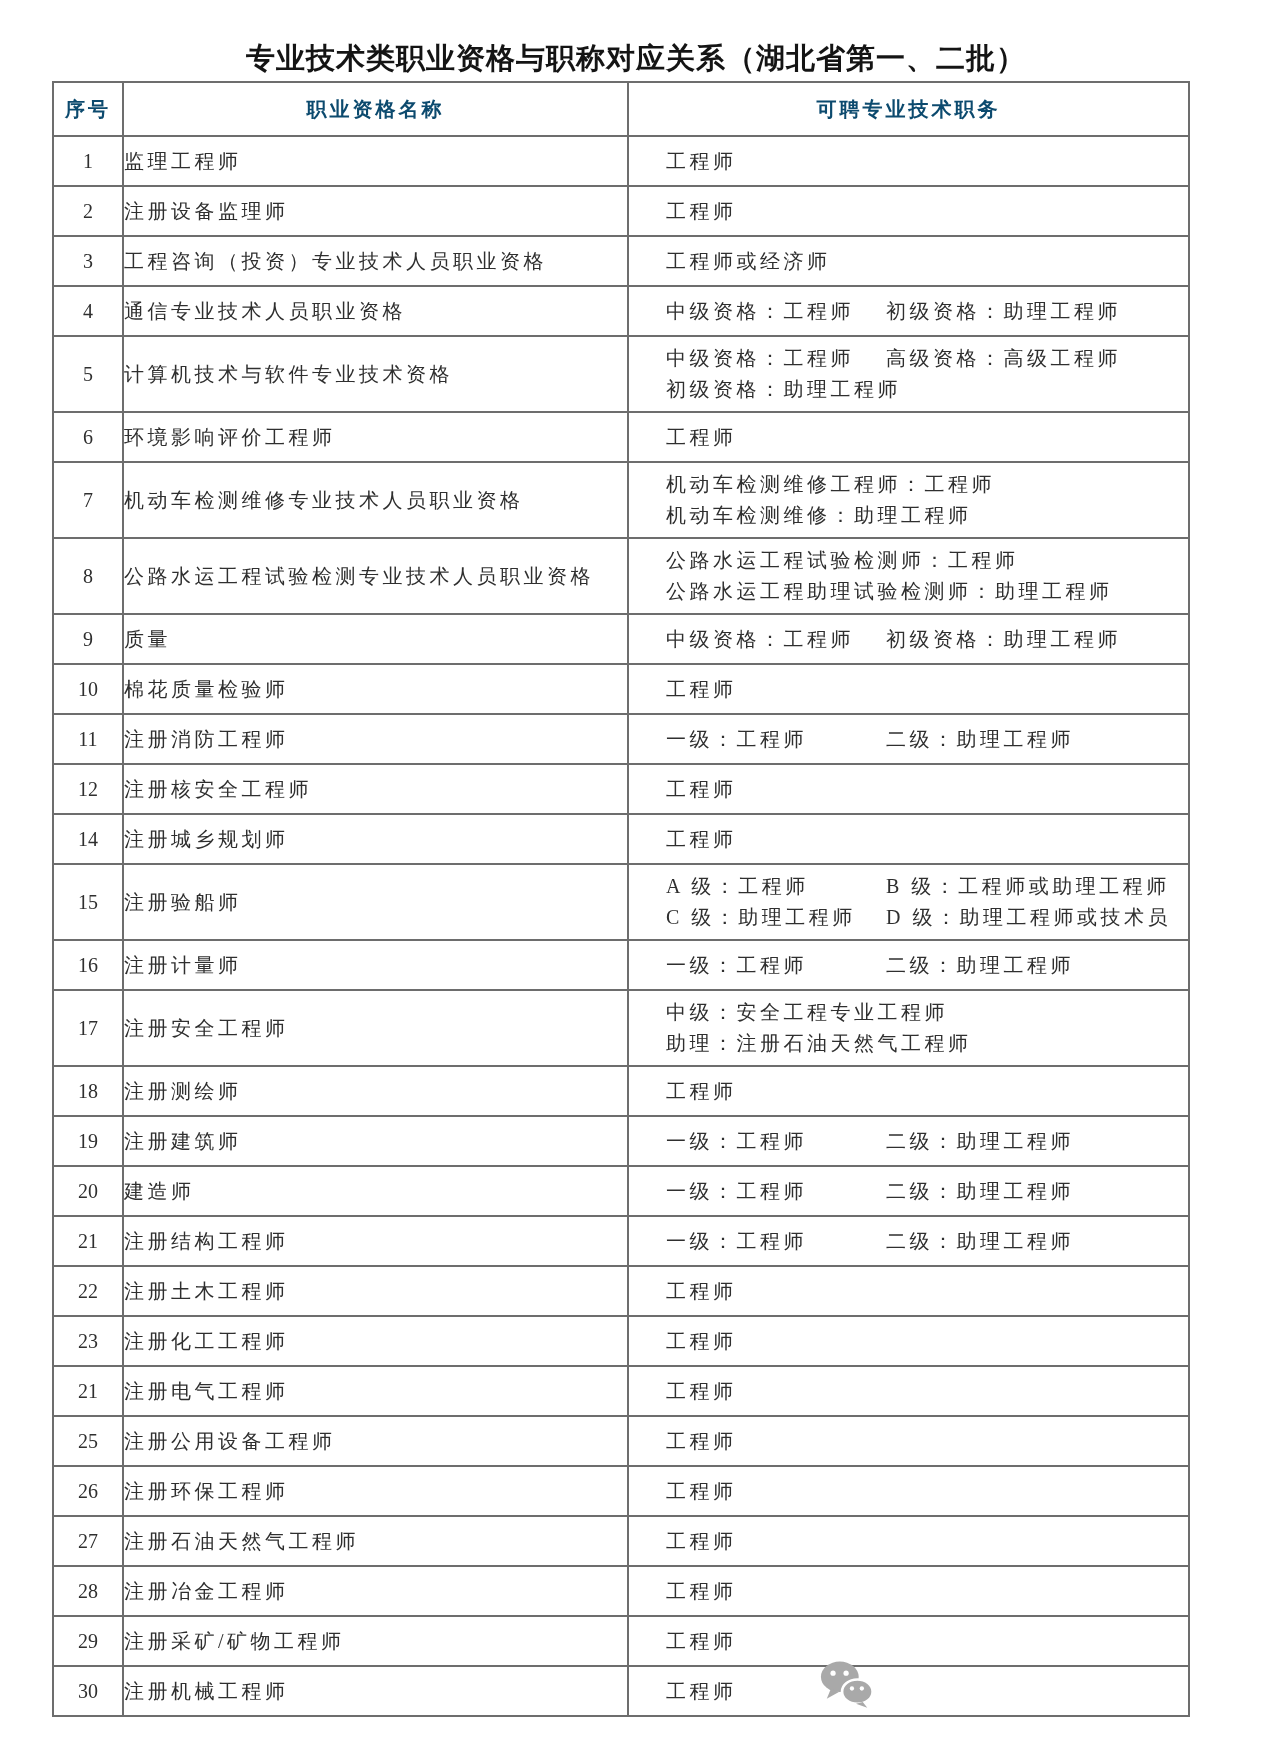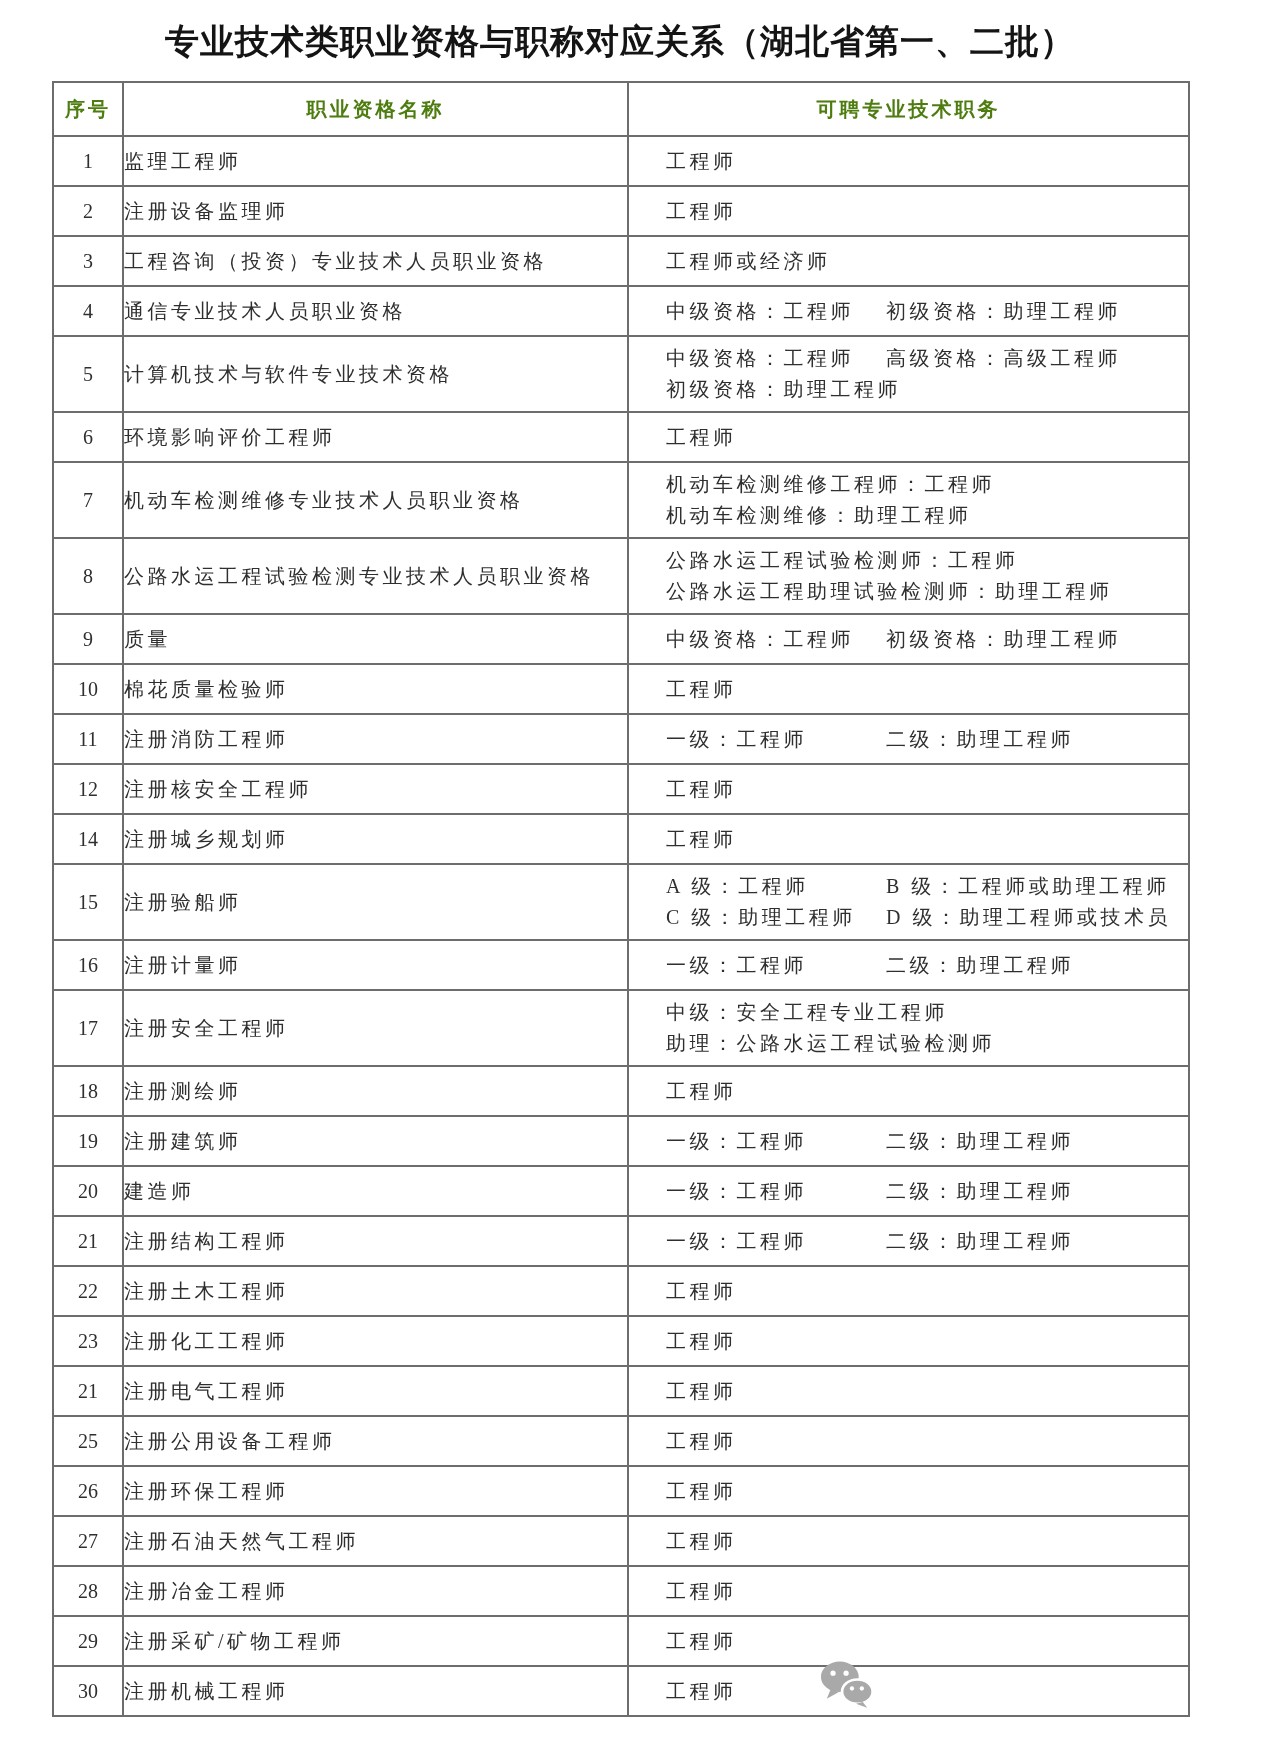--- a/index.html
+++ b/index.html
@@ -13,23 +13,23 @@
     height: 1738px;
     background: #ffffff;
     overflow: hidden;
     font-family: "Liberation Serif", "DejaVu Serif", serif;
   }
   .title {
     position: absolute;
     left: 52px;
     top: 24px;
     width: 1136px;
-    margin: 0;
+    margin: 16px;
     text-align: center;
-    font-size: 34px;
+    font-size: 29px;
     font-weight: bold;
     color: #141414;
     letter-spacing: 1px;
     line-height: 36px;
   }
   table.qual-table {
     position: absolute;
     left: 52px;
     top: 81px;
     width: 1136px;
@@ -47,21 +47,21 @@
     font-size: 20px;
     vertical-align: middle;
     padding: 0;
     overflow: hidden;
   }
   tr.header-row th {
     height: 52px;
     font-weight: bold;
     text-align: center;
     letter-spacing: 3px;
-    color: #4d7c0f;
+    color: #0c4a6e;
   }
   tr.row-single td { height: 48px; }
   tr.row-double td { height: 74px; }
   td.col-no {
     text-align: center;
     letter-spacing: 0;
   }
   td.col-name {
     padding-left: 14px;
     letter-spacing: 3.5px;
@@ -227,21 +227,21 @@
           <td class="col-name">注册计量师</td>
           <td class="col-duty">
             <div class="duty-line multi"><span class="seg">一级：工程师</span><span class="seg">二级：助理工程师</span></div>
           </td>
         </tr>
         <tr class="row-double">
           <td class="col-no">17</td>
           <td class="col-name">注册安全工程师</td>
           <td class="col-duty">
             <div class="duty-line"><span class="seg">中级：安全工程专业工程师</span></div>
-            <div class="duty-line"><span class="seg">助理：公路水运工程试验检测师</span></div>
+            <div class="duty-line"><span class="seg">助理：注册石油天然气工程师</span></div>
           </td>
         </tr>
         <tr class="row-single">
           <td class="col-no">18</td>
           <td class="col-name">注册测绘师</td>
           <td class="col-duty">
             <div class="duty-line"><span class="seg">工程师</span></div>
           </td>
         </tr>
         <tr class="row-single">

